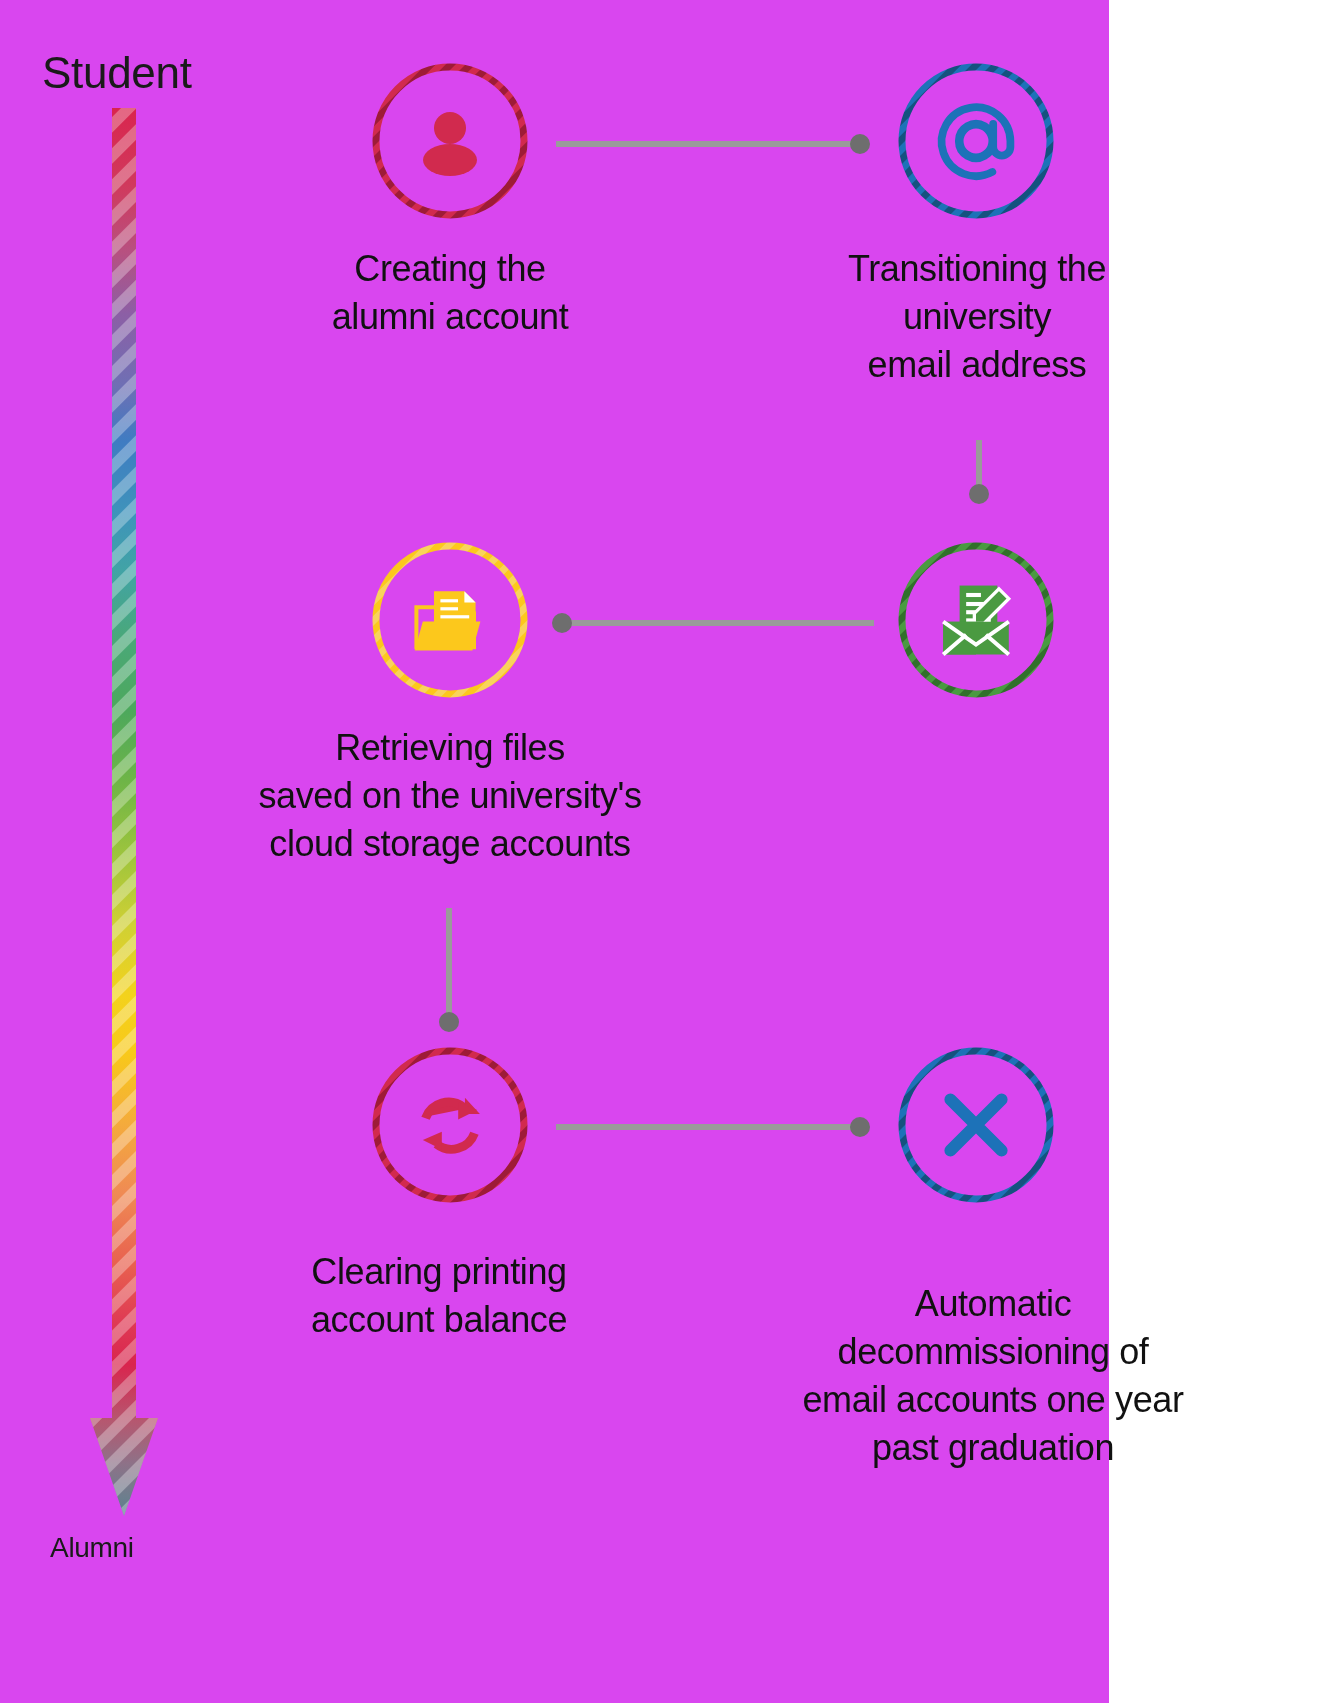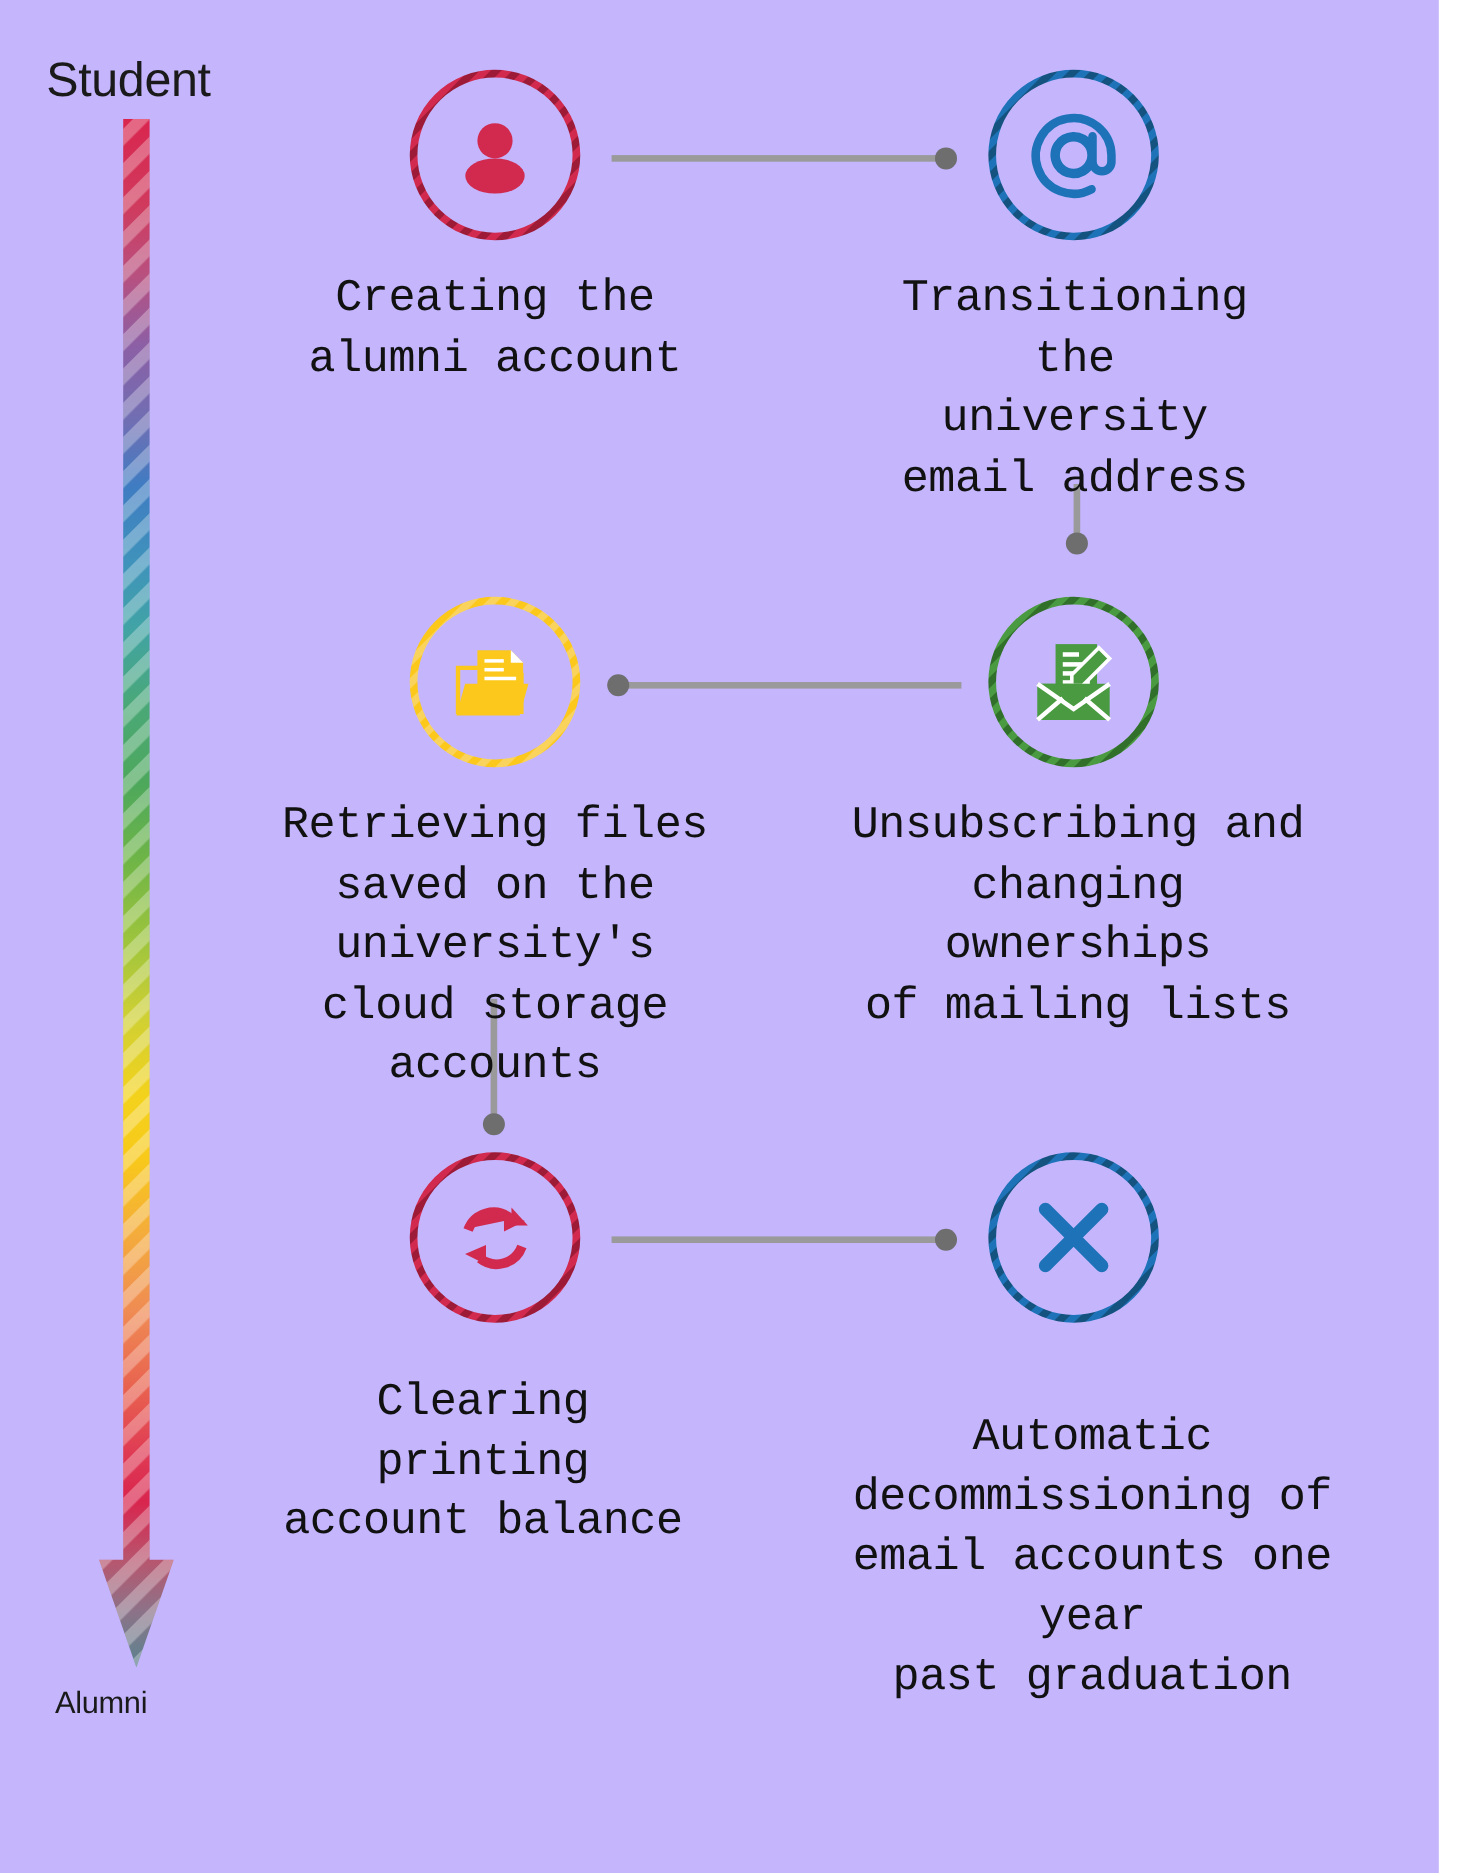--- a/index.html
+++ b/index.html
@@ -5,23 +5,23 @@
   * { box-sizing: border-box; margin: 0; padding: 0; }
   html, body {
     width: 1333px;
     height: 1703px;
     background: #ffffff;
     font-family: "Liberation Sans", sans-serif;
     overflow: hidden;
   }
   #stage {
     position: relative;
-    width: 1308px;
+    width: 1109px;
     height: 1703px;
-    background: #c4b5fd;
+    background: #d946ef;
   }
 
   
   #timeline-group { position: absolute; left: 0; top: 0; width: 300px; height: 1703px; }
   #timeline-start-label {
     position: absolute;
     left: 42px; top: 48px;
     font-size: 44px;
     color: #1a1a1a;
     letter-spacing: -0.3px;
@@ -46,26 +46,25 @@
   }
   .node-icon {
     position: absolute;
     left: 0; top: 0;
     width: 160px; height: 160px;
     display: flex; align-items: center; justify-content: center;
   }
   .node-label {
     position: absolute;
     text-align: center;
-    font-size: 41px;
+    font-size: 36px;
     line-height: 1.33;
     color: #111111;
     letter-spacing: -0.4px;
     white-space: pre-line;
-    font-family: Liberation Mono, monospace;
   }
 
   
   .conn-h { position: absolute; height: 6px; background: #9a9a9a; }
   .conn-v { position: absolute; width: 6px; background: #9a9a9a; }
   .conn-dot {
     position: absolute;
     width: 20px; height: 20px;
     border-radius: 50%;
     background: #6e6e6e;
@@ -236,23 +235,20 @@
         <rect x="38" y="38" width="30" height="5" fill="#ffffff"></rect>
         <rect x="38" y="48" width="30" height="5" fill="#ffffff"></rect>
         <path d="M78,12 L90,24 L60,54 L48,54 L48,42 Z" fill="#4a9a41" stroke="#ffffff" stroke-width="4"></path>
         <path d="M10,52 L50,52 L50,92 L10,92 Z" fill="#4a9a41"></path>
         <path d="M10,52 L90,52 L90,92 L10,92 Z" fill="#4a9a41"></path>
         <path d="M10,52 L50,80 L90,52" fill="none" stroke="#ffffff" stroke-width="5"></path>
         <path d="M10,92 L38,68 M90,92 L62,68" fill="none" stroke="#ffffff" stroke-width="5"></path>
       </svg>
     </div>
   </div>
-  <div class="node-label" style="left:770px; top:724px; width:420px;">Unsubscribing and
-changing ownerships
-of mailing lists</div>
 
   <div class="node" style="left:370px; top:1045px;">
     <svg class="node-circle" viewBox="0 0 160 160">
       <defs>
         <pattern id="stripe-red-2" width="14" height="14" patternUnits="userSpaceOnUse" patternTransform="rotate(45)">
           <rect width="14" height="14" fill="#d12a4e"></rect>
           <rect width="7" height="14" fill="#9e1b37"></rect>
         </pattern>
       </defs>
       <circle cx="80" cy="80" r="74" fill="none" stroke="url(#stripe-red-2)" stroke-width="7"></circle>

